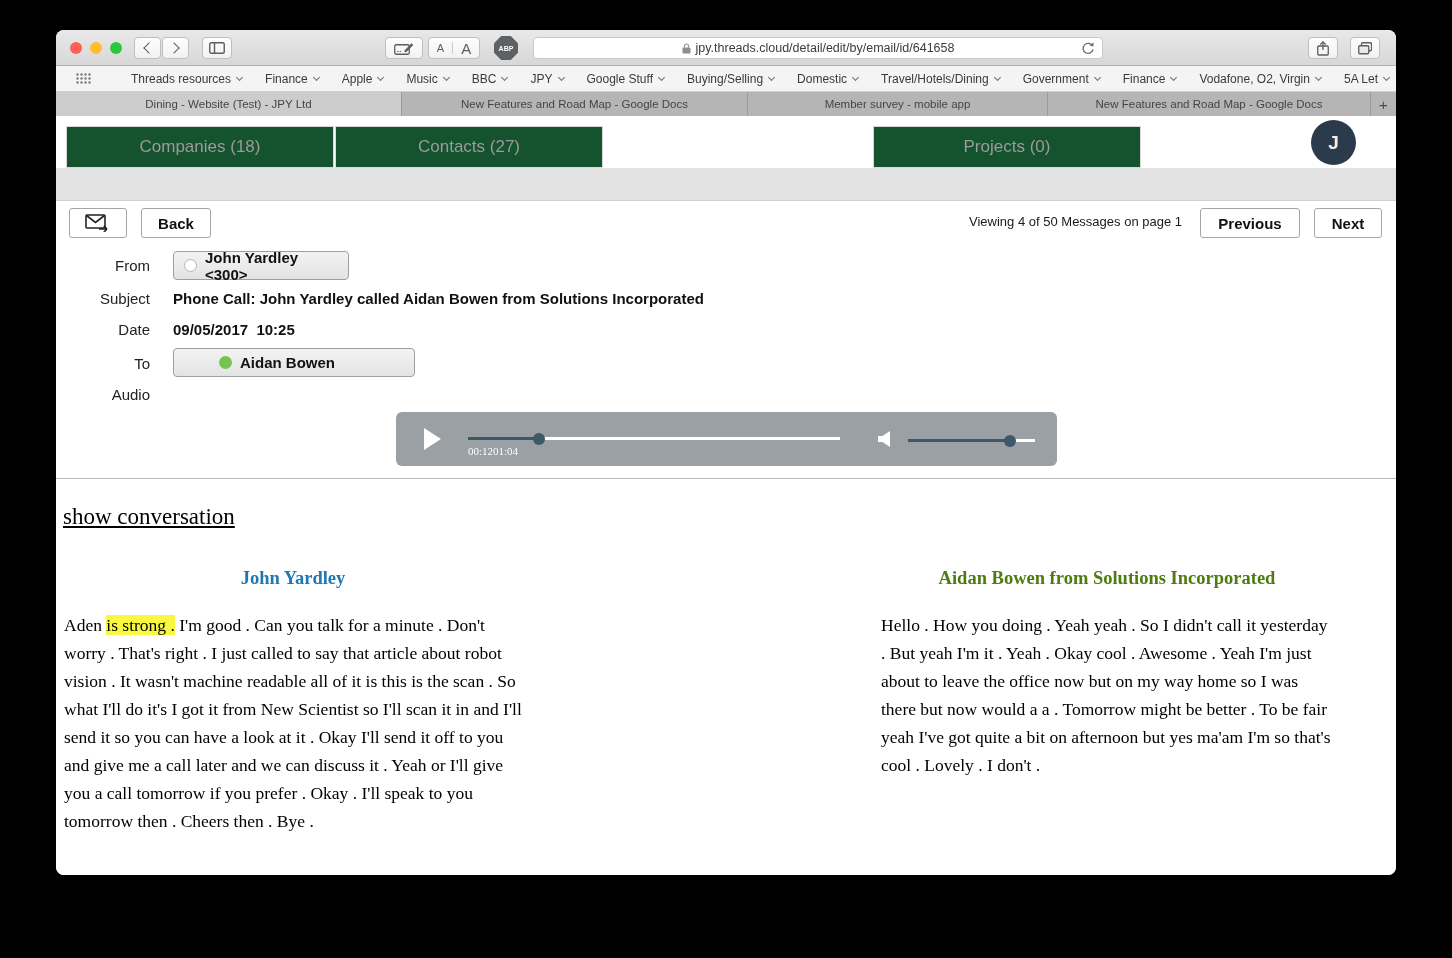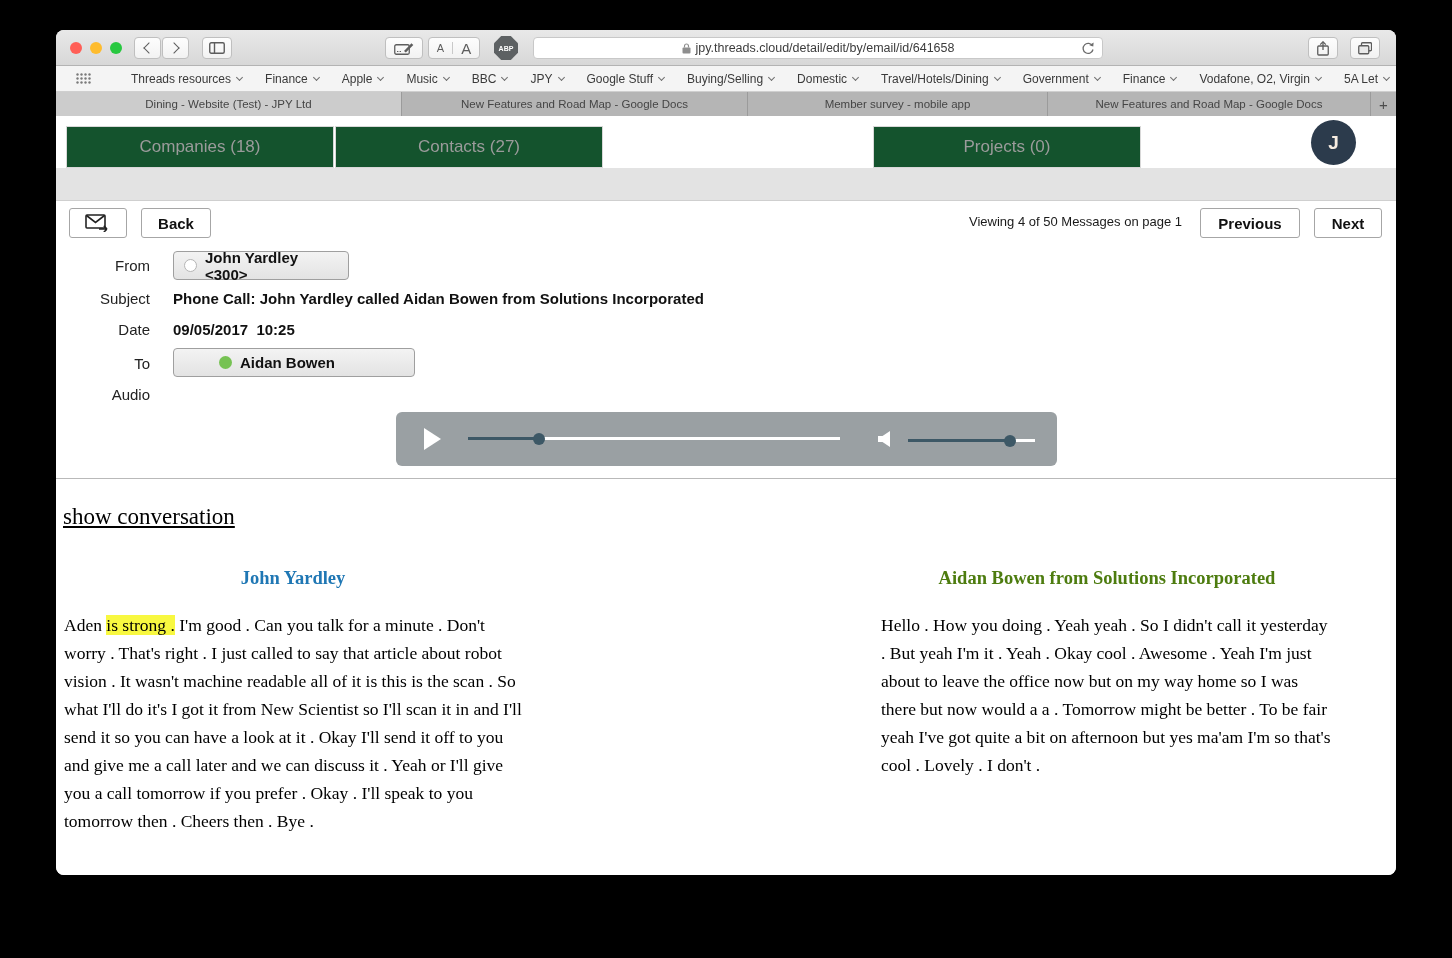--- a/index.html
+++ b/index.html
@@ -62,22 +62,22 @@
   .dot.green { background:#76c253; }
   .bold-val { position:absolute; left:117px; font-weight:bold; font-size:15px; color:#111; white-space:nowrap; }
 
   
   .player { position:absolute; left:340px; top:296px; width:661px; height:54px; background:#9aa0a3; border-radius:6px; }
   .play-tri { position:absolute; left:28px; top:16px; width:0; height:0;
               border-left:17px solid #fff; border-top:11px solid transparent; border-bottom:11px solid transparent; }
   .track { position:absolute; top:25px; height:3px; background:#fff; }
   .track .fill { position:absolute; left:0; top:0; height:3px; background:#3d5866; }
   .thumb { position:absolute; top:-4.5px; width:12px; height:12px; border-radius:50%; background:#3d5866; }
-  .times { position:absolute; left:72px; top:33px; width:372px; display:flex; justify-content:center;
-           color:#fff; font-family:"Liberation Serif",serif; font-size:16px;margin-top:32px; }
+  .times { position:absolute; left:72px; top:33px; width:372px; display:flex; justify-content:flex-start;
+           color:#fff; font-family:"Liberation Serif",serif; font-size:11px; }
   .speaker { position:absolute; left:482px; top:19px; }
 
   .divider { position:absolute; top:362px; left:0; width:100%; border-top:1px solid #b9b9b9; }
 
   
   .serif { font-family:"Liberation Serif",serif; }
   .show-conv { position:absolute; left:7px; top:388px; font-size:23px; color:#000; text-decoration:underline; }
   .col-left  { position:absolute; left:8px;   top:452px; width:458px; }
   .col-right { position:absolute; left:825px; top:452px; width:452px; }
   .col-head { text-align:center; font-weight:bold; font-size:18.5px; margin-bottom:22px; }

